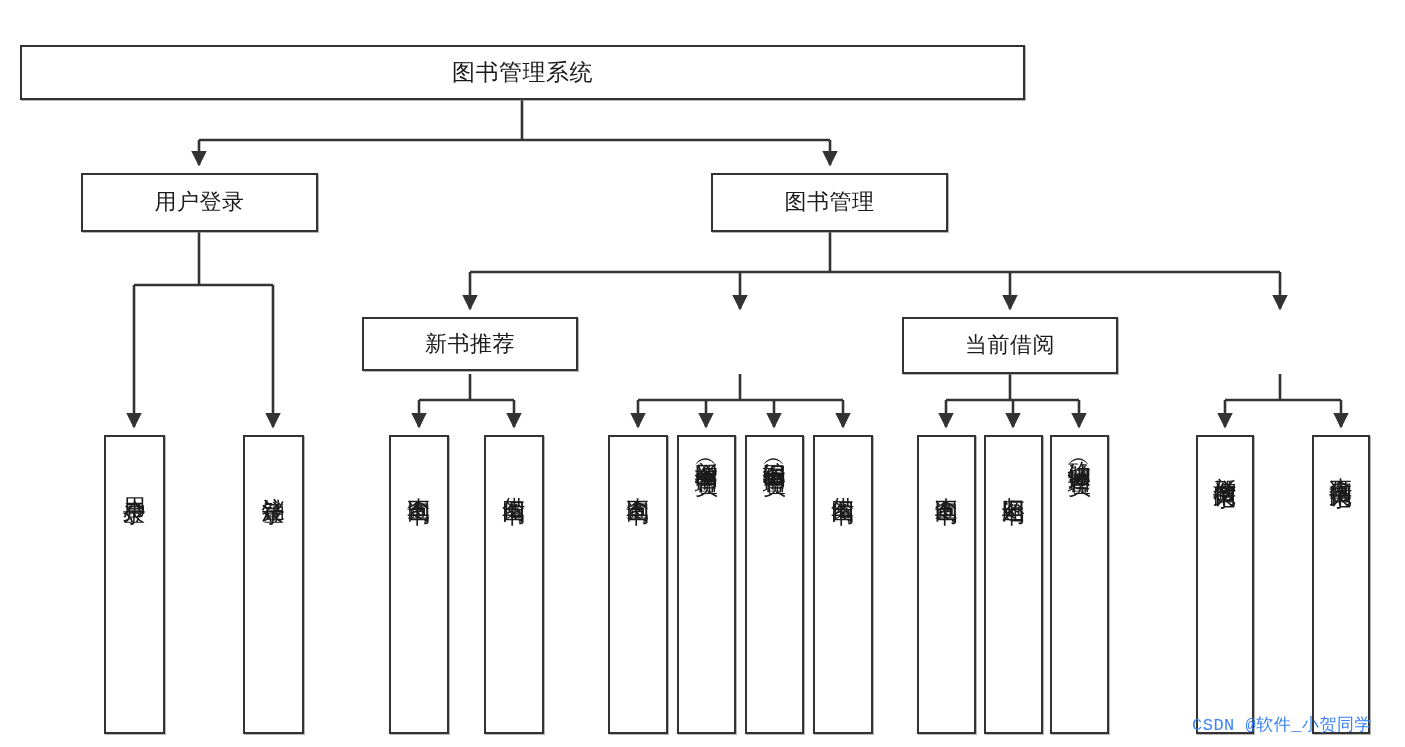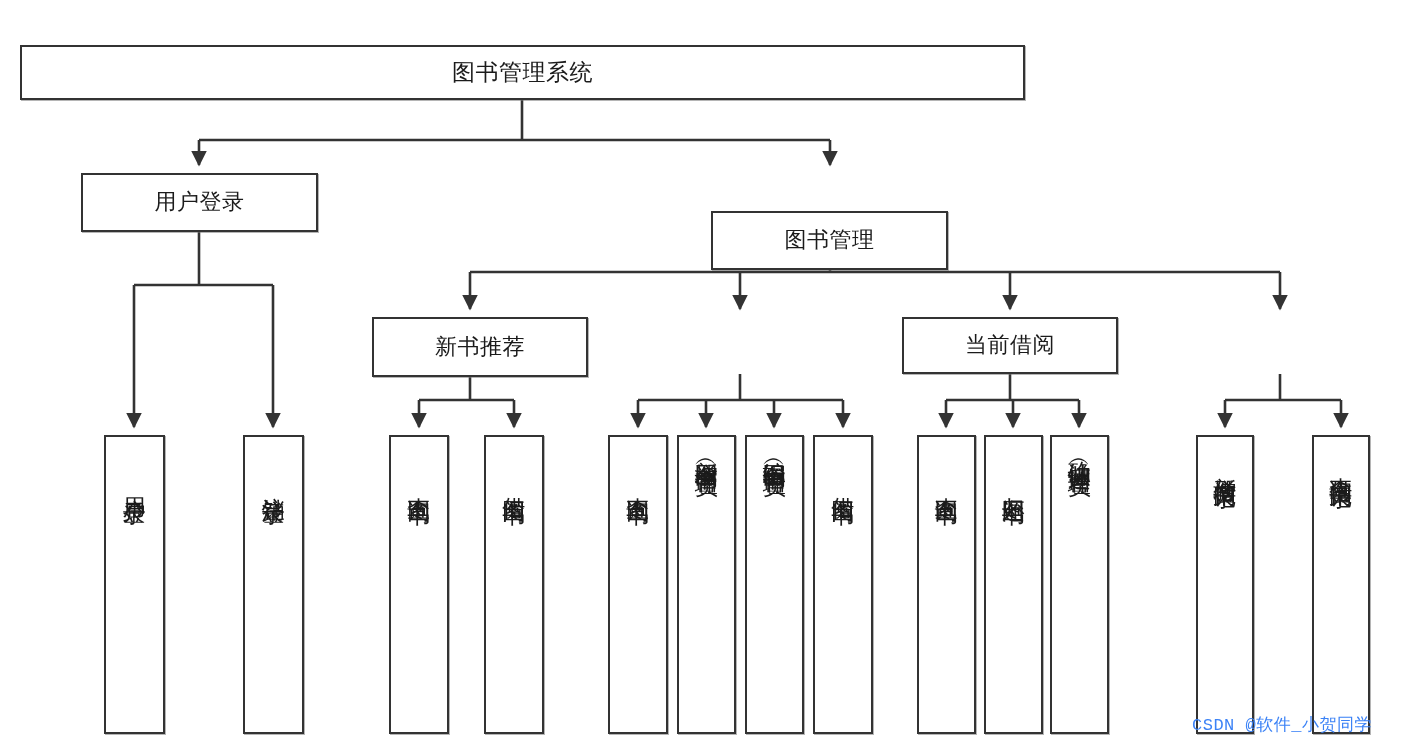--- a/index.html
+++ b/index.html
@@ -122,25 +122,25 @@
     </g>
   </svg>
 
   <div class="node root" style="left:20px; top:13px; width:1005px; height:55px;margin-top:32px;">
     <span class="node-label h-label">图书管理系统</span>
   </div>
 
   <div class="node" style="left:81px; top:173px; width:237px; height:59px;">
     <span class="node-label h-label">用户登录</span>
   </div>
-  <div class="node" style="left:711px; top:173px; width:237px; height:59px;margin-top:38px;">
+  <div class="node" style="left:711px; top:173px; width:237px; height:59px;">
     <span class="node-label h-label">图书管理</span>
   </div>
 
-  <div class="node" style="left:362px; top:317px; width:216px; height:60px;margin-left:10px;">
+  <div class="node" style="left:362px; top:317px; width:216px; height:54px;">
     <span class="node-label h-label">新书推荐</span>
   </div>
   <div class="node" style="left:902px; top:317px; width:216px; height:57px;">
     <span class="node-label h-label">当前借阅</span>
   </div>
 
   <div class="node" style="left:104px; top:435px; width:61px; height:299px; align-items:flex-start; padding-top:42px;">
     <span class="node-label v-label">用户登录</span>
   </div>
   <div class="node" style="left:243px; top:435px; width:61px; height:299px; align-items:flex-start; padding-top:42px;">

